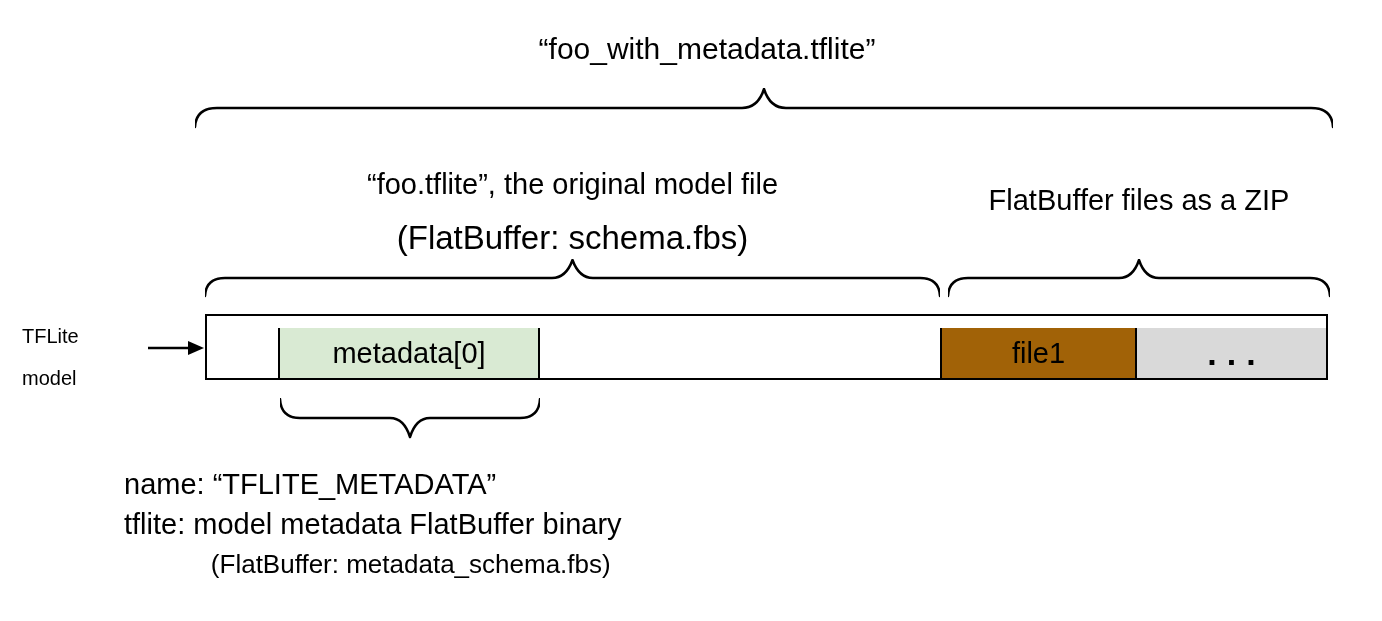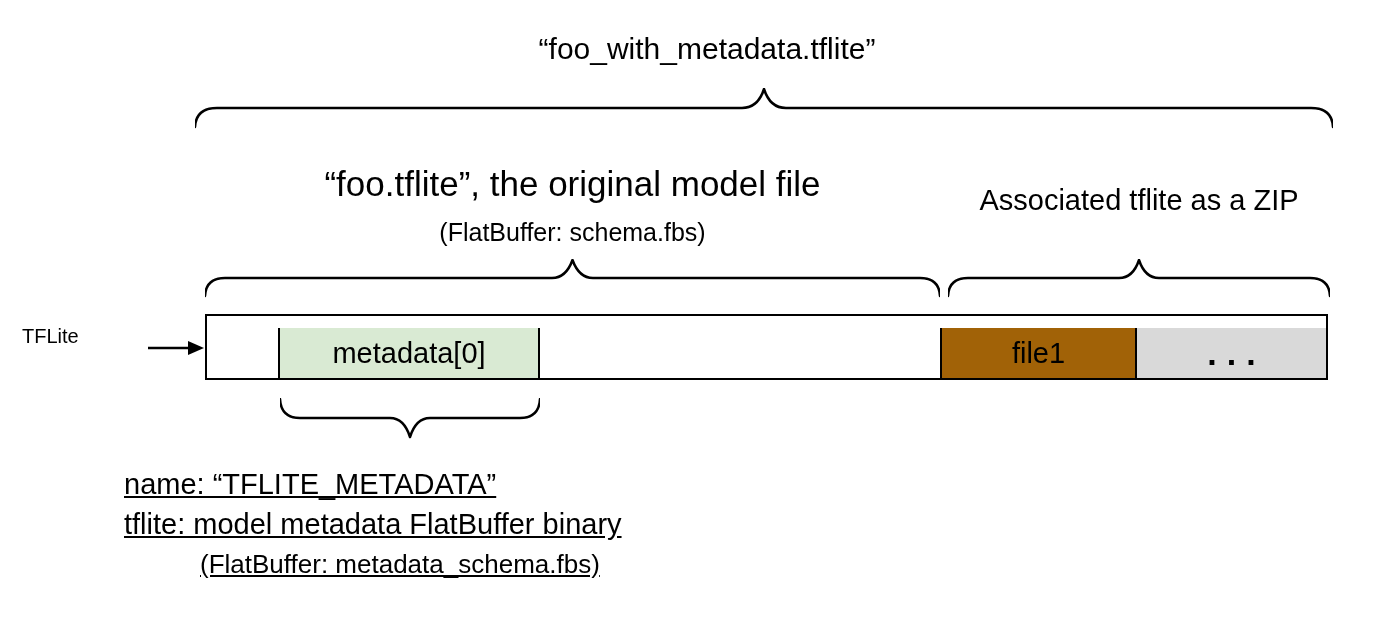--- a/index.html
+++ b/index.html
@@ -9,22 +9,22 @@
   }
   .abs{position:absolute;}
   .nowrap{white-space:nowrap;}
   .title{
     left:24px;top:32px;width:1366px;text-align:center;
     font-size:30px;line-height:34px;
   }
   .section-label-model{
     left:205px;top:166px;width:735px;text-align:center;
   }
-  .section-label-model .l1{font-size:35px;line-height:36px;}
-  .section-label-model .l2{font-size:25px;line-height:32px;margin-top:14px;}
+  .section-label-model .l1{font-size:29px;line-height:36px;}
+  .section-label-model .l2{font-size:33px;line-height:32px;margin-top:20px;}
   .section-label-zip{
     left:948px;top:183px;width:382px;text-align:center;
     font-size:29px;line-height:34px;
   }
   .tflite-label{
     left:22px;top:315px;font-size:20px;line-height:42px;
   }
   .bar{
     left:205px;top:314px;width:1123px;height:66px;
     box-sizing:border-box;border:2px solid #000;
@@ -34,54 +34,55 @@
     box-sizing:border-box;display:flex;align-items:center;justify-content:center;
     font-size:29px;
   }
   .seg + .seg{border-left:2px solid #000;margin-top:12px;}
   .seg.empty-1{width:71px;background:#ffffff;}
   .seg.metadata{width:260px;background:#d9ead3;}
   .seg.empty-2{width:402px;background:#ffffff;}
   .seg.file1{width:195px;background:#a16207;}
   .seg.dots{width:191px;background:#d9d9d9;font-size:34px;font-weight:bold;letter-spacing:10px;padding-left:10px;}
   .note{
-    left:124px;top:464px;font-size:29px;line-height:40px;text-decoration:underline;
+    left:124px;top:464px;font-size:29px;line-height:40px;
   }
-  .note .l3{font-size:26px;line-height:36px;margin-left:76px;margin-top:2px;}
+  .note .l3{font-size:26px;line-height:36px;margin-left:76px;margin-top:2px;text-align:center;}
   svg{display:block;}
   .stroke{fill:none;stroke:#000;stroke-width:2.5;stroke-linejoin:round;stroke-linecap:round;}
 </style>
 </head>
 <body>
 
 <div class="canvas">
 
   <div class="abs title nowrap">“foo_with_metadata.tflite”</div>
 
   <svg class="abs" style="left:195px;top:88px;" width="1138" height="42" viewBox="0 0 1138 42">
     <path class="stroke" d="M0,39 Q1,20 22,20 L547,20 Q563,20 569,1 Q575,20 591,20 L1116,20 Q1137,20 1138,39"></path>
   </svg>
 
   <div class="abs section-label-model">
     <div class="l1 nowrap">“foo.tflite”, the original model file</div>
     <div class="l2 nowrap">(FlatBuffer: schema.fbs)</div>
   </div>
 
-  <div class="abs section-label-zip nowrap">Associated tflite as a ZIP</div>
+  <div class="abs section-label-zip nowrap">FlatBuffer files as a ZIP</div>
 
   <svg class="abs" style="left:205px;top:259px;" width="735" height="40" viewBox="0 0 735 40">
     <path class="stroke" d="M0,37 Q1,19 20,19 L347,19 Q361,19 367.5,1 Q374,19 388,19 L715,19 Q734,19 735,37"></path>
   </svg>
 
   <svg class="abs" style="left:948px;top:259px;" width="382" height="40" viewBox="0 0 382 40">
     <path class="stroke" d="M0,37 Q1,19 20,19 L171,19 Q185,19 191,1 Q197,19 211,19 L362,19 Q381,19 382,37"></path>
   </svg>
 
   <div class="abs tflite-label">
     <div class="nowrap">TFLite</div>
+    <div class="nowrap">model</div>
   </div>
 
   <svg class="abs" style="left:148px;top:337px;" width="58" height="22" viewBox="0 0 58 22">
     <line x1="0" y1="11" x2="42" y2="11" stroke="#000" stroke-width="2.5"></line>
     <polygon points="40,4 56,11 40,18" fill="#000"></polygon>
   </svg>
 
   <div class="abs bar">
     <div class="seg empty-1"></div>
     <div class="seg metadata nowrap">metadata[0]</div>

